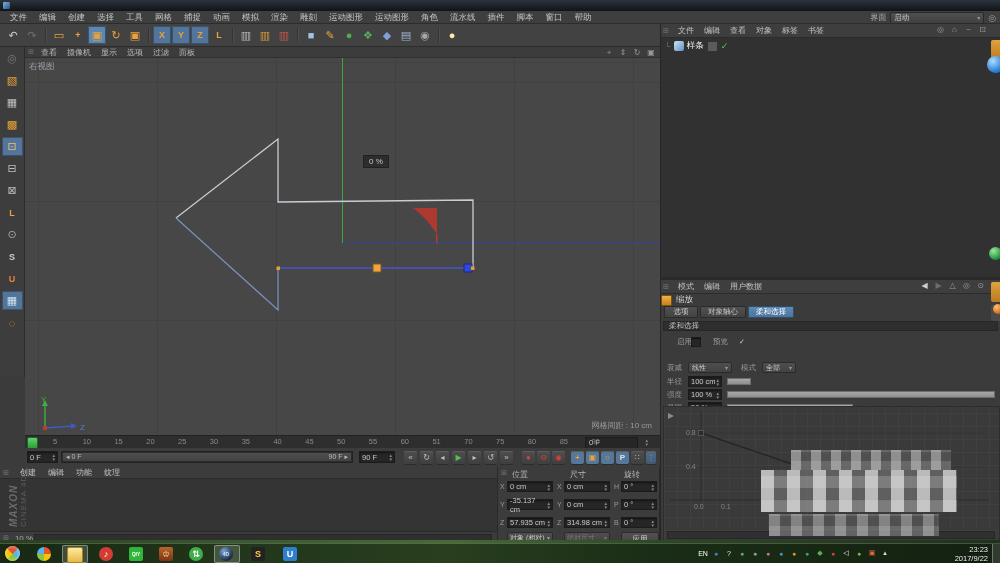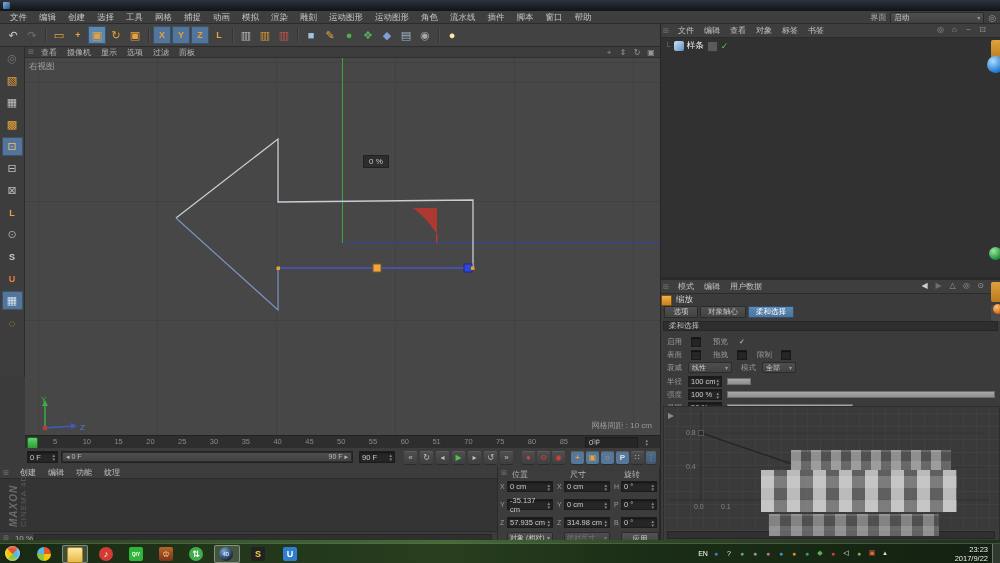--- a/index.html
+++ b/index.html
@@ -459,32 +459,24 @@
     <div id="amtitle">
       <span class="ticon"></span>
       <span class="tname">缩放</span>
     </div>
     <div class="amtab" style="left:3px;width:34px">选项</div>
     <div class="amtab" style="left:39px;width:46px">对象轴心</div>
     <div class="amtab active" style="left:87px;width:46px">柔和选择</div>
     <div id="amsection">柔和选择</div>
 
     <div class="arow" style="top:312px">
-      <span class="albl" style="left:6px">启用</span>
+      <span class="albl" style="left:16px">启用</span>
       <span class="cb" style="left:30px"></span>
       <span class="albl" style="left:52px">预览</span>
       <span class="cb" style="left:76px;background:none;border-color:transparent;box-shadow:none">✓</span>
-    </div>
-    <div class="arow" style="top:325px">
-      <span class="albl" style="left:6px">表面</span>
-      <span class="cb" style="left:30px"></span>
-      <span class="albl" style="left:52px">拖拽</span>
-      <span class="cb" style="left:76px"></span>
-      <span class="albl" style="left:96px">限制</span>
-      <span class="cb" style="left:120px"></span>
     </div>
     <div class="arow" style="top:338px">
       <span class="albl" style="left:6px">衰减</span>
       <span class="add" style="left:27px;width:44px">
           <span>线性</span>
           <span style="font-size:6px;color:#999">▾</span>
         </span>
       <span class="albl" style="left:80px">模式</span>
       <span class="add" style="left:101px;width:34px">
           <span>全部</span>

